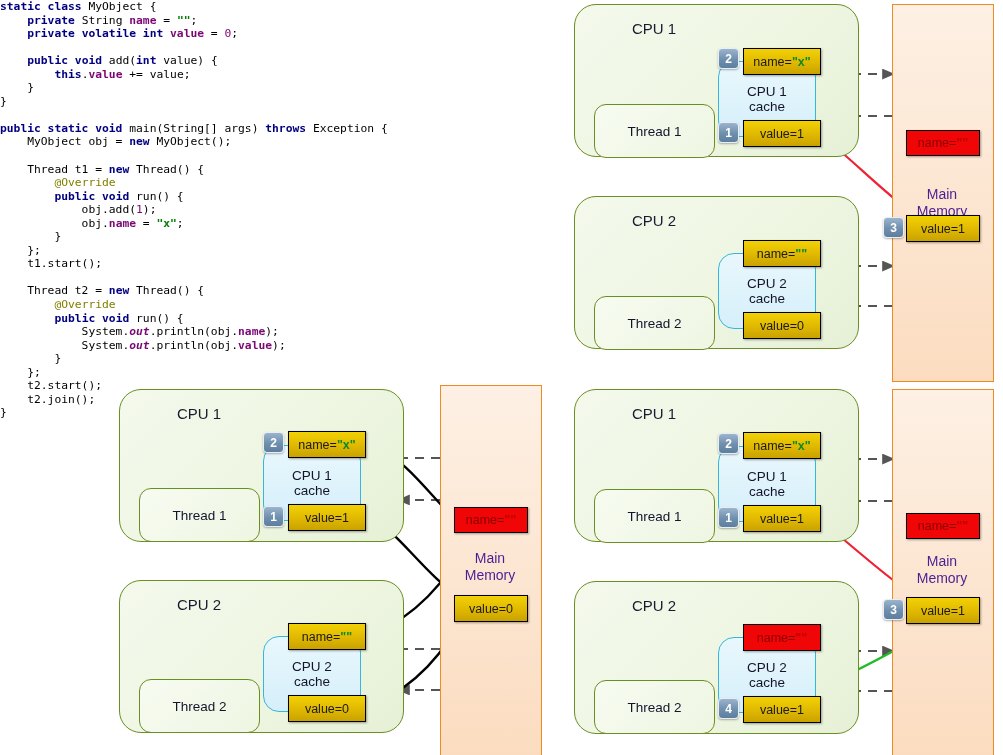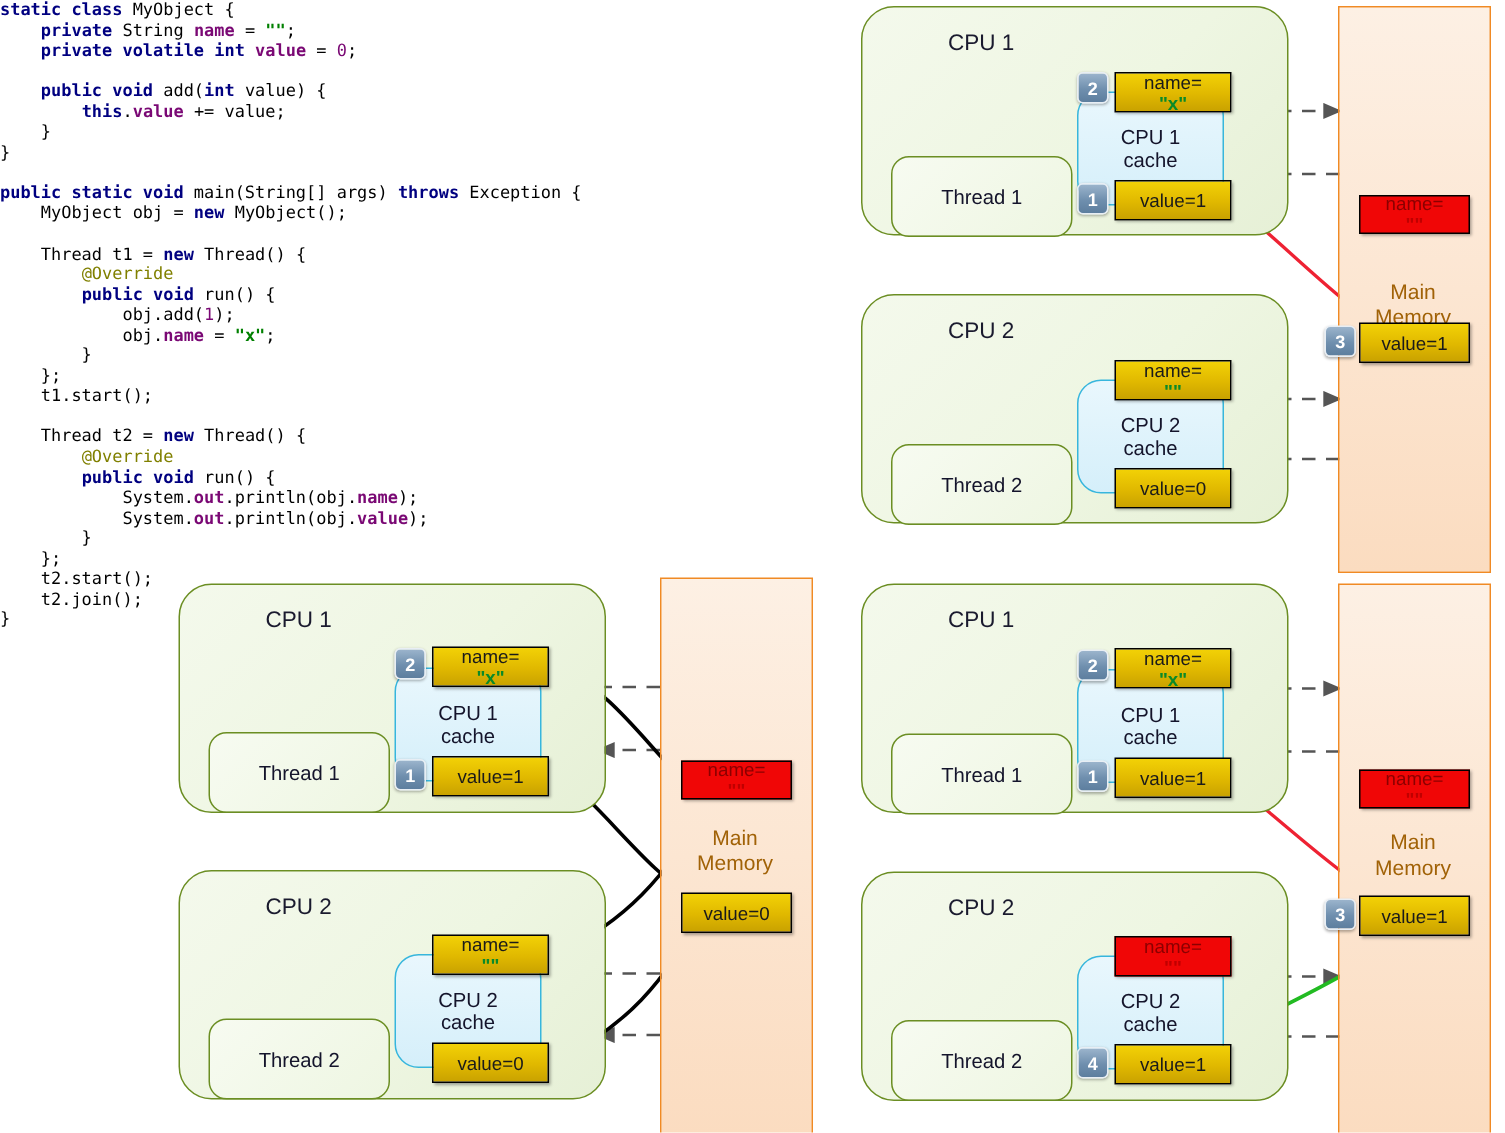--- a/index.html
+++ b/index.html
@@ -8,46 +8,46 @@
 
   
   #code{position:absolute;left:0;top:0;width:440px;height:440px;
         font-family:"DejaVu Sans Mono","Liberation Mono",monospace;
         font-size:11.3px;line-height:13.55px;white-space:pre;color:#000;}
   #code .k{color:#000080;font-weight:bold;}      
   #code .f{color:#7a0874;font-weight:bold;}      
   #code .s{color:#008000;font-weight:bold;}      
   #code .n{color:#7a0874;}                       
   #code .a{color:#808000;}                       
-  #code .i{color:#7a0874;font-weight:bold;} 
+  #code .i{color:#7a0874;font-weight:bold;font-style:italic;} 
 
   
   .diagram{position:absolute;}
   .diagram svg{position:absolute;left:0;top:0;overflow:visible;}
 
   .cpu-box{position:absolute;border:1.6px solid #6b8e23;border-radius:22px;
            background:linear-gradient(135deg,#f4f9ec 0%,#eef6e2 55%,#e6f0d6 100%);}
   .cpu-label{position:absolute;font-size:15px;color:#1a1a2e;white-space:nowrap;}
   .thread-box{position:absolute;border:1.4px solid #6b8e23;border-radius:12px;
               background:linear-gradient(135deg,#f7fbf1 0%,#eef6e2 100%);
               display:flex;align-items:center;justify-content:center;
               font-size:13.5px;color:#14142b;margin-top:32px;}
   .cache-box{position:absolute;border:1.7px solid #37b6dd;border-radius:16px;
              background:linear-gradient(180deg,#e9f7fd 0%,#d5effa 100%);
              display:flex;flex-direction:column;align-items:center;
              justify-content:center;font-size:13.5px;color:#14142b;
              line-height:15.5px;text-align:center;}
   .mem-box{position:absolute;border:1.7px solid #f08a24;
            background:linear-gradient(180deg,#fdf0e4 0%,#fbdcc0 100%);}
-  .mem-label{position:absolute;font-size:14px;color:#a16207;text-align:center;
+  .mem-label{position:absolute;font-size:14px;color:#4c1d95;text-align:center;
              line-height:17px;width:100%;left:0;}
 
   .val{position:absolute;border:1.3px solid #000;display:flex;align-items:center;
        justify-content:center;font-size:12.5px;color:#1a1a1a;
-       box-shadow:1px 1px 2px rgba(0,0,0,.35);white-space:nowrap;flex-direction:column;}
+       box-shadow:1px 1px 2px rgba(0,0,0,.35);white-space:nowrap;}
   .val.yellow{background:linear-gradient(180deg,#f2d106 0%,#e0b800 55%,#c9a200 100%);}
   .val.red{background:#f00606;color:#8b0000;}
   .val .q{color:#0a8a28;font-weight:bold;}
   .val.red .q{color:#c00000;}
 
   .badge{position:absolute;width:19px;height:19px;border-radius:4px;
          background:linear-gradient(180deg,#9bb4cc 0%,#6f8fae 55%,#5d7e9e 100%);
          border:1px solid #e8eef4;
          display:flex;align-items:center;justify-content:center;
          color:#fff;font-size:12px;font-weight:bold;

